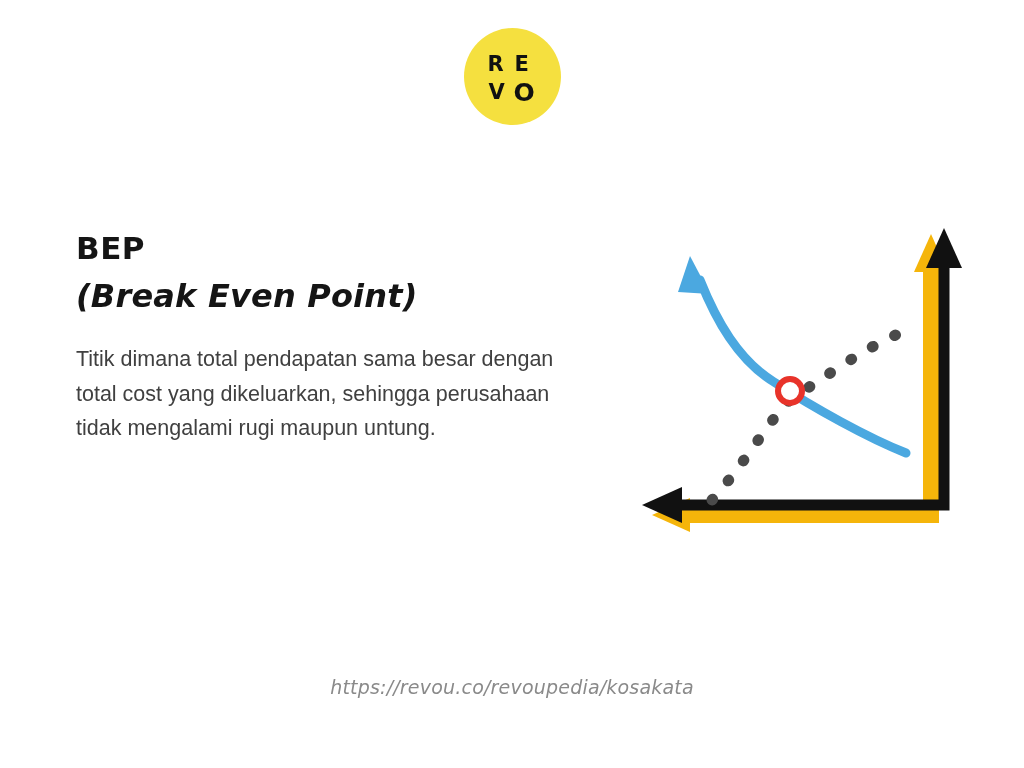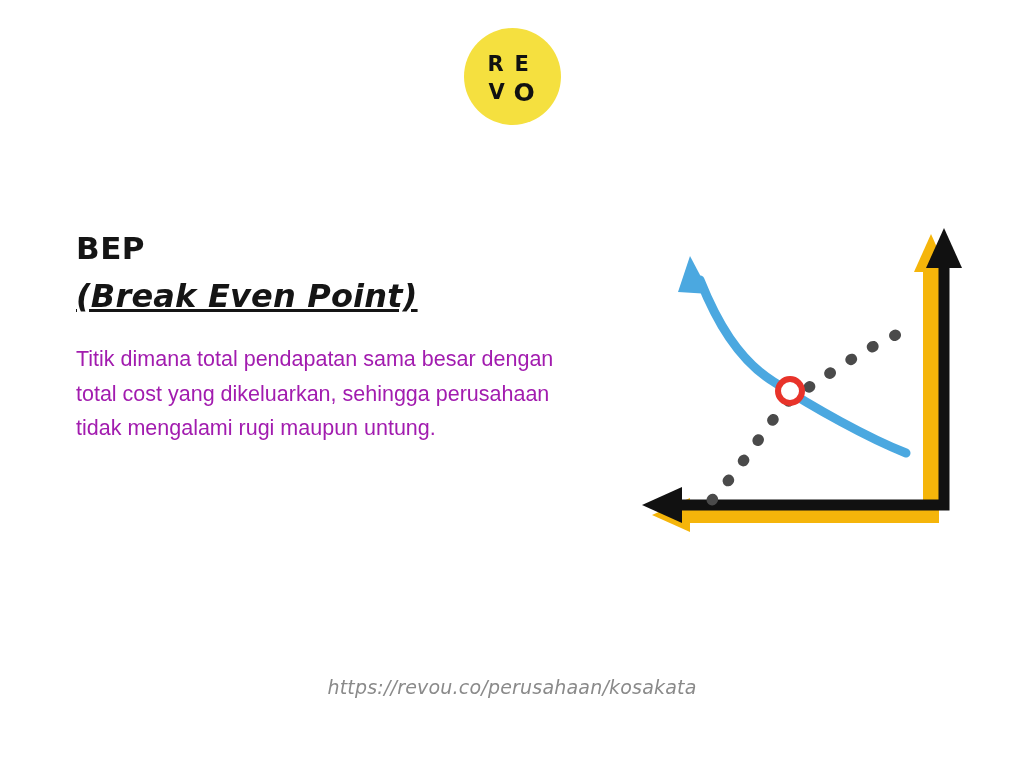--- a/index.html
+++ b/index.html
@@ -74,28 +74,27 @@
   }
   .subtitle {
     font-family: "DejaVu Sans", sans-serif;
     font-weight: 700;
     font-style: italic;
     font-size: 32px;
     line-height: 1.1;
     color: #151515;
     margin: 14px 0 0 0;
     letter-spacing: 0.2px;
-    text-decoration: underline;
   }
   .description {
     font-family: "Liberation Sans", sans-serif;
     font-weight: 400;
     font-size: 21.5px;
     line-height: 1.62;
-    color: #a21caf;
+    color: #404040;
     margin: 28px 0 16px 0;
     width: 520px;
   }
 
   
   .illustration {
     position: absolute;
     left: 638px;
     top: 210px;
     width: 350px;
@@ -162,16 +161,16 @@
       <g>
         <path d="M 62 70 C 78 110, 100 150, 136 172 C 176 198, 230 228, 268 243" fill="none" stroke="#4BA8E0" stroke-width="9" stroke-linecap="round"></path>
         <polygon points="52,46 72,84 40,82" fill="#4BA8E0"></polygon>
       </g>
 
       <circle cx="152" cy="181" r="12" fill="#ffffff" stroke="#E8332A" stroke-width="6"></circle>
     </svg>
   </div>
 
   <div class="footer">
-    <span class="footer-url">https://revou.co/perusahaan/kosakata</span>
+    <span class="footer-url">https://revou.co/revoupedia/kosakata</span>
   </div>
 
 </div>
 
 </body></html>

